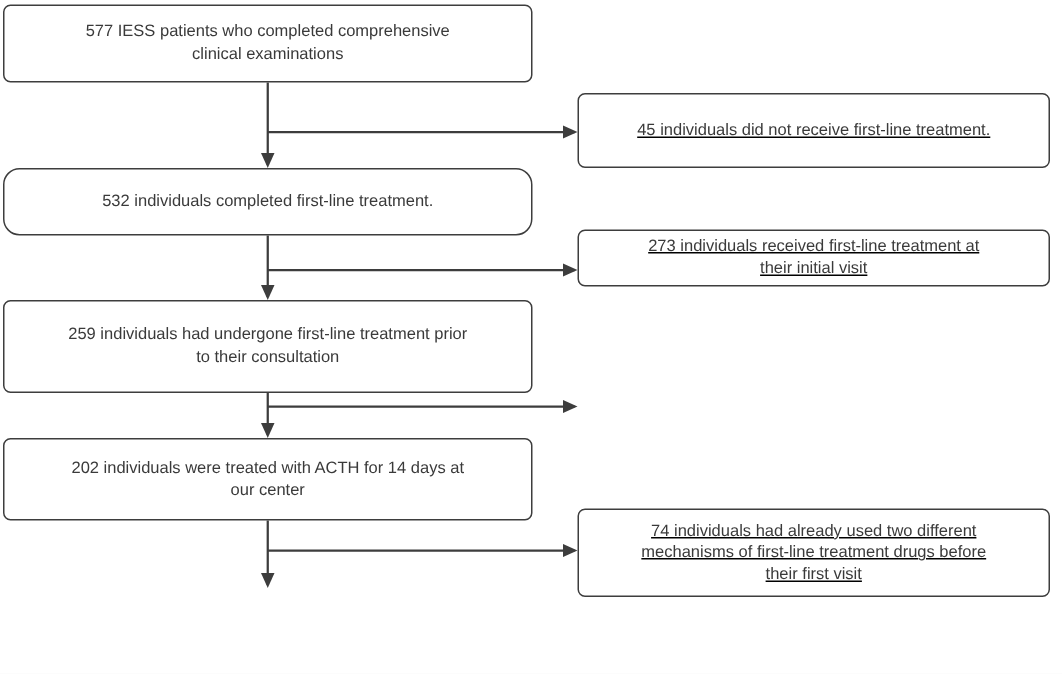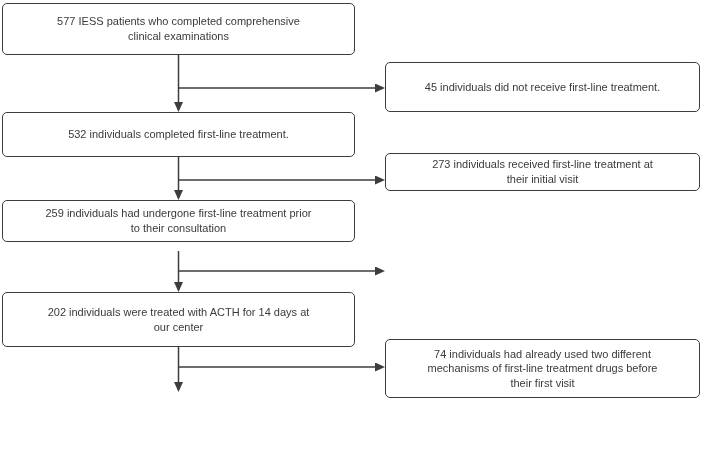--- a/index.html
+++ b/index.html
@@ -40,26 +40,26 @@
   }
   .box .box-text {
     white-space: pre-line;
     font-size: 11px;
     line-height: 1.32;
     color: var(--text);
   }
   
   .main-col { left: 2px; width: 353px; }
   .pos-l1 { top: 3px;   height: 52px; }
-  .pos-l2 { top: 112px; height: 45px; }
-  .pos-l3 { top: 200px; height: 42px; }
+  .pos-l2 { top: 112px; height: 45px; border-radius: 11px; }
+  .pos-l3 { top: 200px; height: 62px; }
   .pos-l4 { top: 292px; height: 55px; }
   .pos-l5 { top: 392px; height: 55px; }
   
-  .side-col { left: 385px; width: 315px; }
+  .side-col { left: 385px; width: 315px; text-decoration: underline; }
   .pos-r1 { top: 62px;  height: 50px; }
   .pos-r2 { top: 153px; height: 38px; }
   .pos-r3 { top: 238px; height: 69px; }
   .pos-r4 { top: 339px; height: 59px; }
 </style>
 </head>
 <body>
 
 <div class="canvas">
 

